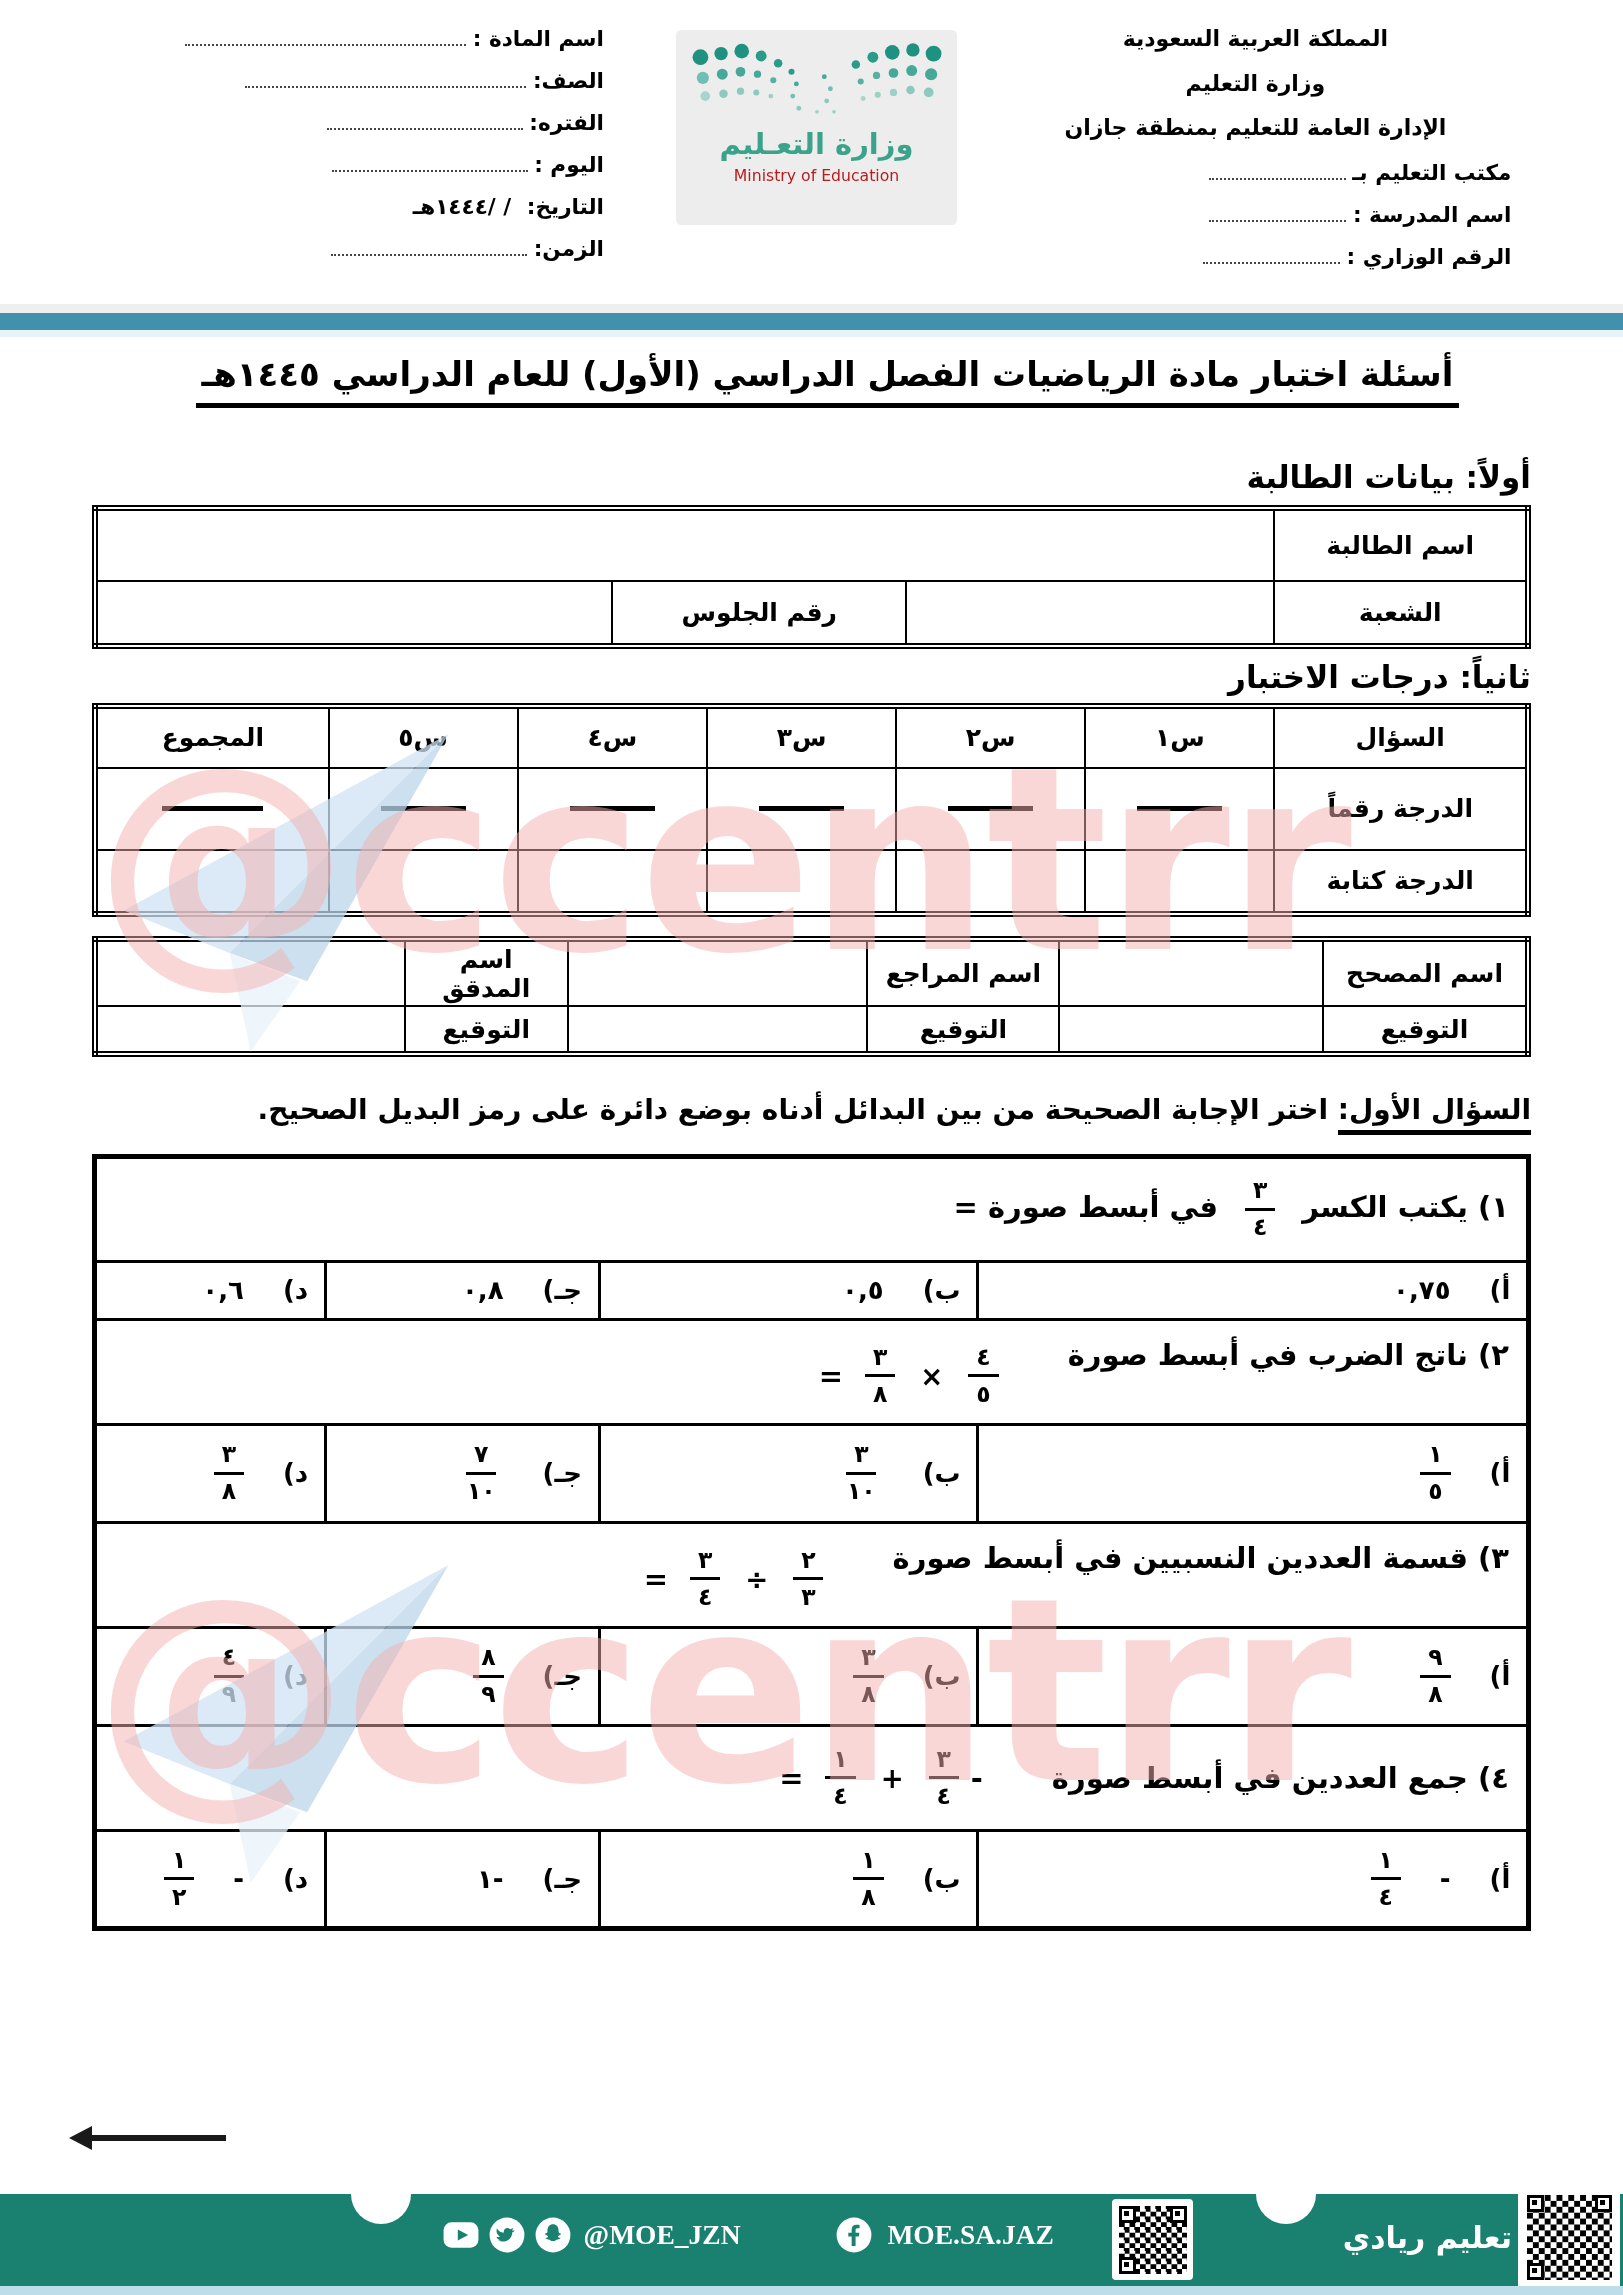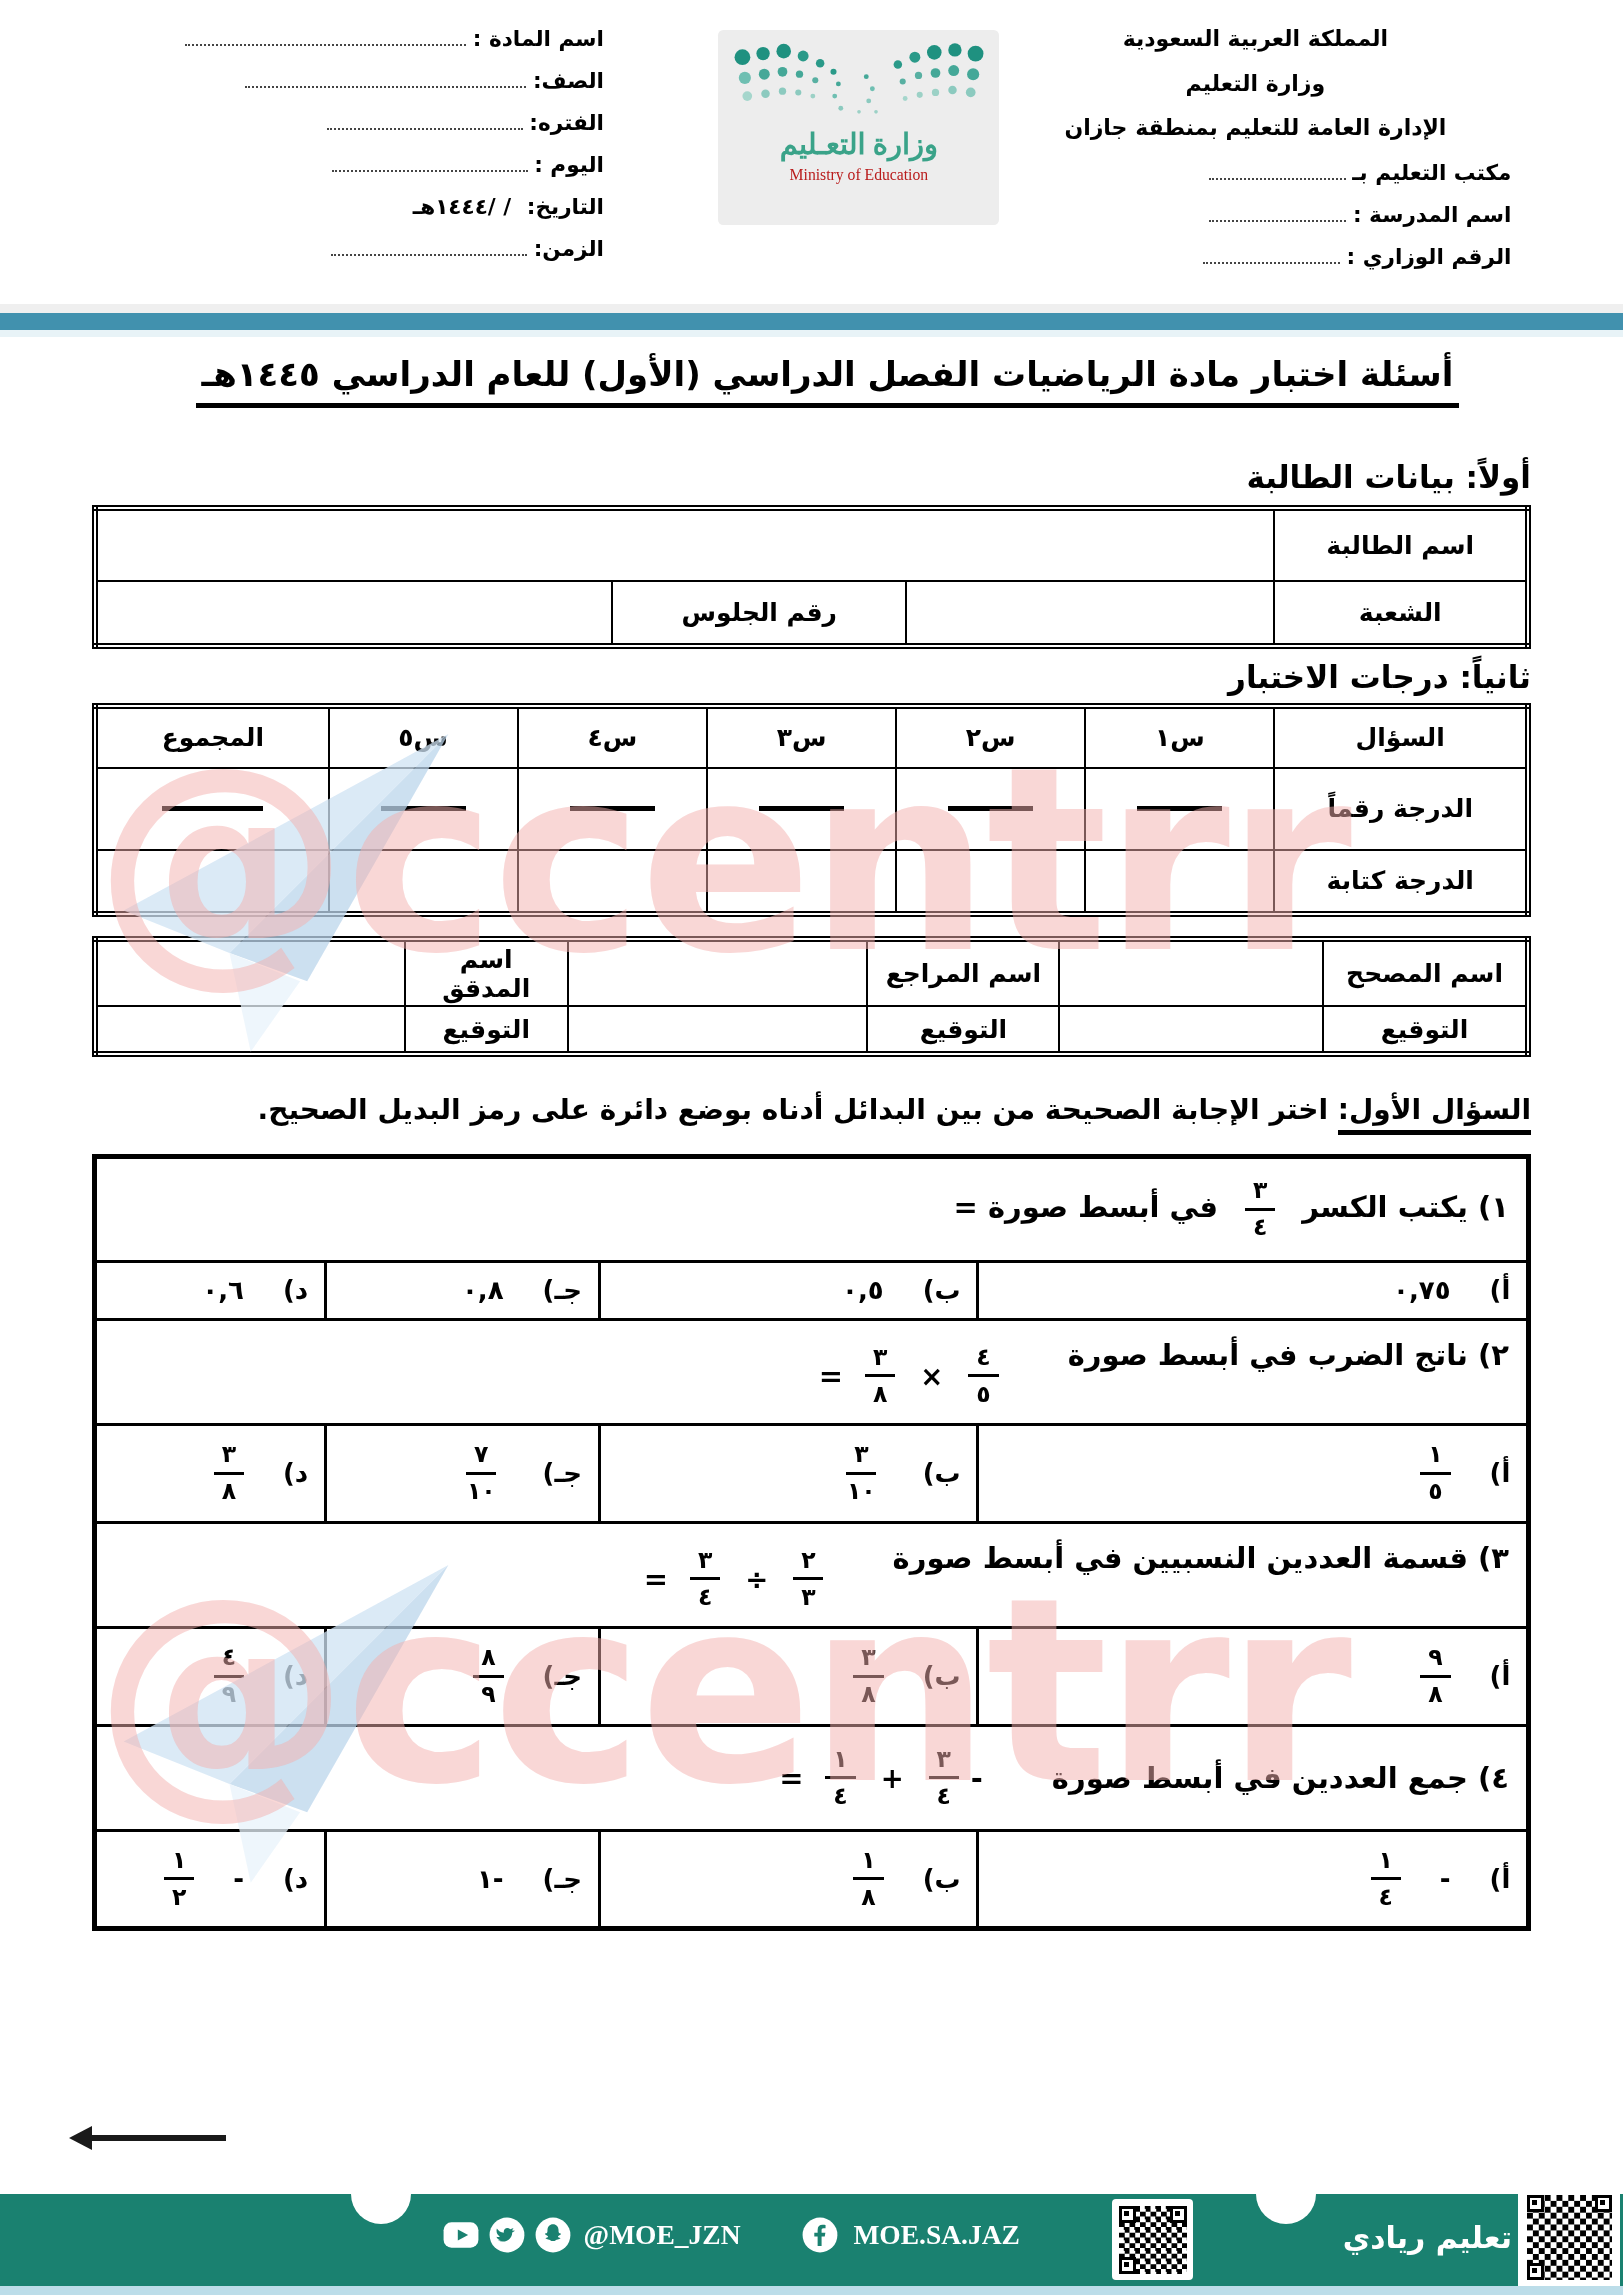--- a/index.html
+++ b/index.html
@@ -3,21 +3,21 @@
 <meta charset="utf-8">
 <style>
   html,body{margin:0;padding:0;background:#d8d8d8;}
   #page{width:1623px;height:2295px;position:relative;overflow:hidden;background:#fff;
         font-family:"DejaVu Sans",sans-serif;color:#000;margin:0 auto;}
   .content{padding:26px 92px 0 92px;position:relative;}
 
   
   .header{display:flex;align-items:flex-start;}
   .hdr-col{width:38%;}
-  .hdr-logo-col{width:24%;display:flex;justify-content:flex-start;font-family:Liberation Serif, serif;}
+  .hdr-logo-col{width:24%;display:flex;justify-content:flex-end;}
   .hdr-line{display:flex;align-items:flex-end;font-weight:700;font-size:21.6px;margin-bottom:17px;white-space:nowrap;}
   .hdr-line .lbl{flex:0 0 auto;}
   .leader{flex:0 0 auto;border-bottom:2px dotted #444;height:2.6px;margin:0 6.5px 5.2px 0;}
   .leader.w-lg{width:281px;}
   .leader.w-md{width:196px;}
   .leader.w-sm{width:137px;}
   .hdr-center-line{text-align:center;font-weight:700;font-size:22px;margin-bottom:19.6px;}
   .right-col{padding-right:19.6px;}
   .left-col{padding-right:72px;}
 
@@ -88,21 +88,21 @@
   .more-arrow{position:absolute;left:79px;top:2135px;width:147px;height:5.9px;background:#1a1a1a;z-index:6;}
   .more-arrow:before{content:"";position:absolute;left:-22px;top:-9.2px;border:12.4px solid transparent;border-right:23.6px solid #1a1a1a;}
 
   
   .footer-band{position:absolute;left:0;right:0;bottom:9.2px;height:92px;background:#1a8170;z-index:4;}
   .footer-bottom-strip{position:absolute;left:0;right:0;bottom:0;height:9.2px;background:#bcdde9;z-index:4;}
   .notch{position:absolute;width:60px;height:60px;border-radius:50%;background:#fff;top:-30px;}
   .social{position:absolute;left:442px;top:22px;display:flex;align-items:center;gap:7.9px;direction:ltr;}
   .icon-badge{width:38px;height:38px;display:block;}
   .handle{color:#fff;font-size:27.5px;font-weight:700;font-family:"Liberation Serif",serif;margin-left:3.9px;}
-  .fb-group{position:absolute;left:801px;top:22px;display:flex;align-items:center;gap:10.5px;direction:ltr;}
+  .fb-group{position:absolute;left:835px;top:22px;display:flex;align-items:center;gap:10.5px;direction:ltr;}
   .slogan{position:absolute;right:111px;top:26px;color:#fff;font-size:30px;font-weight:700;}
   .qr{position:absolute;background:#fff;display:flex;align-items:center;justify-content:center;}
   .qr-band{left:1112px;top:5.2px;width:81px;height:81px;border-radius:3.9px;}
   .qr-grid{position:relative;background:repeating-conic-gradient(#000 0% 25%,#fff 0% 50%);}
   .qr-grid.g1{width:68px;height:68px;background-size:10.5px 10.5px;}
   .qr-grid.g2{width:85px;height:85px;background-size:11.8px 11.8px;}
   .finder{position:absolute;width:17px;height:17px;border:3.9px solid #000;background:#fff;box-sizing:border-box;}
   .finder:after{content:"";position:absolute;left:2px;top:2px;width:5.2px;height:5.2px;background:#000;}
   .f-tl{left:0;top:0;} .f-tr{right:0;top:0;} .f-bl{left:0;bottom:0;}
   .qr-right{right:2.6px;top:-11.8px;width:102px;height:111px;z-index:7;}

